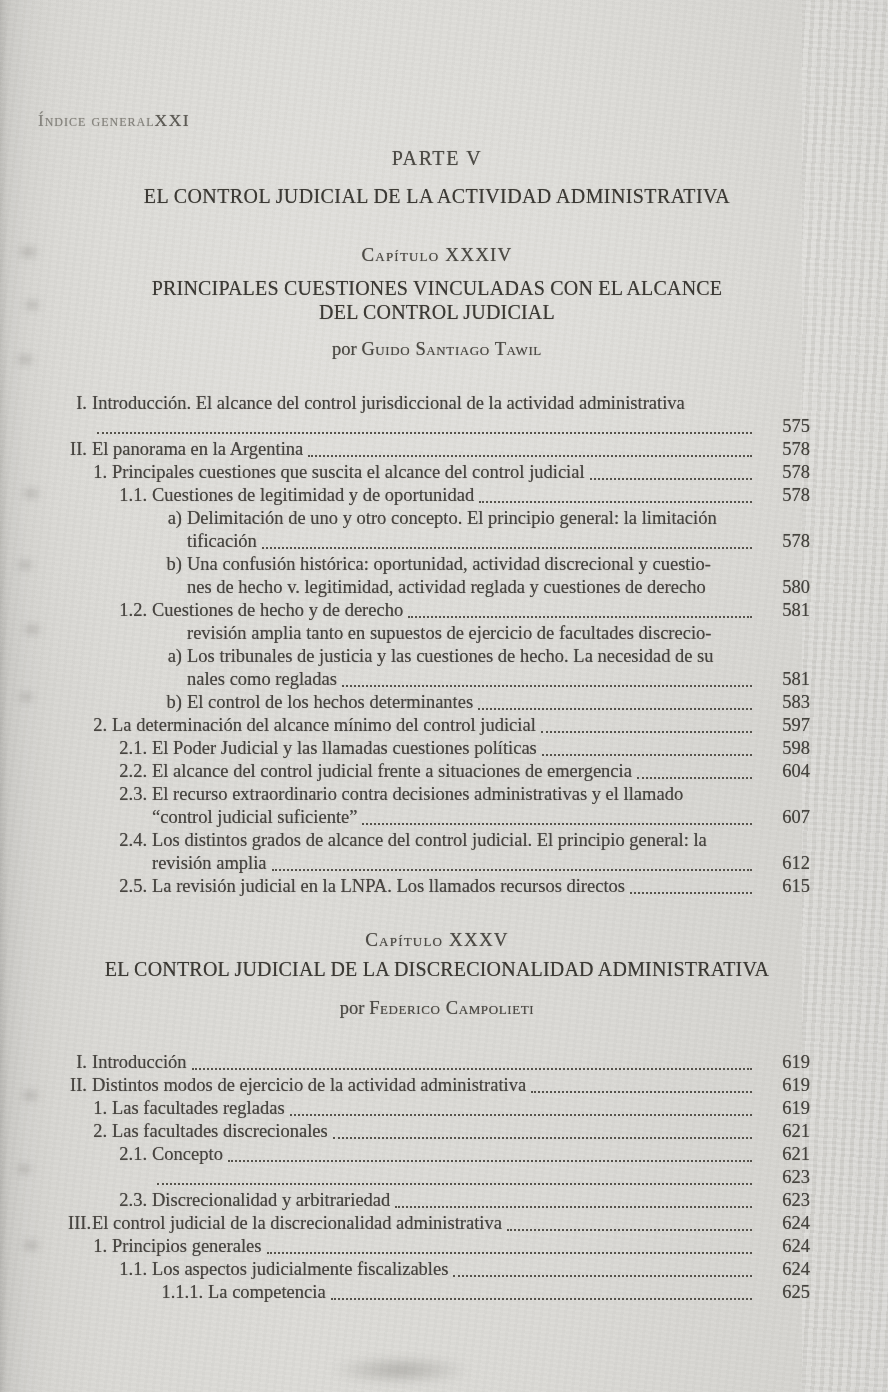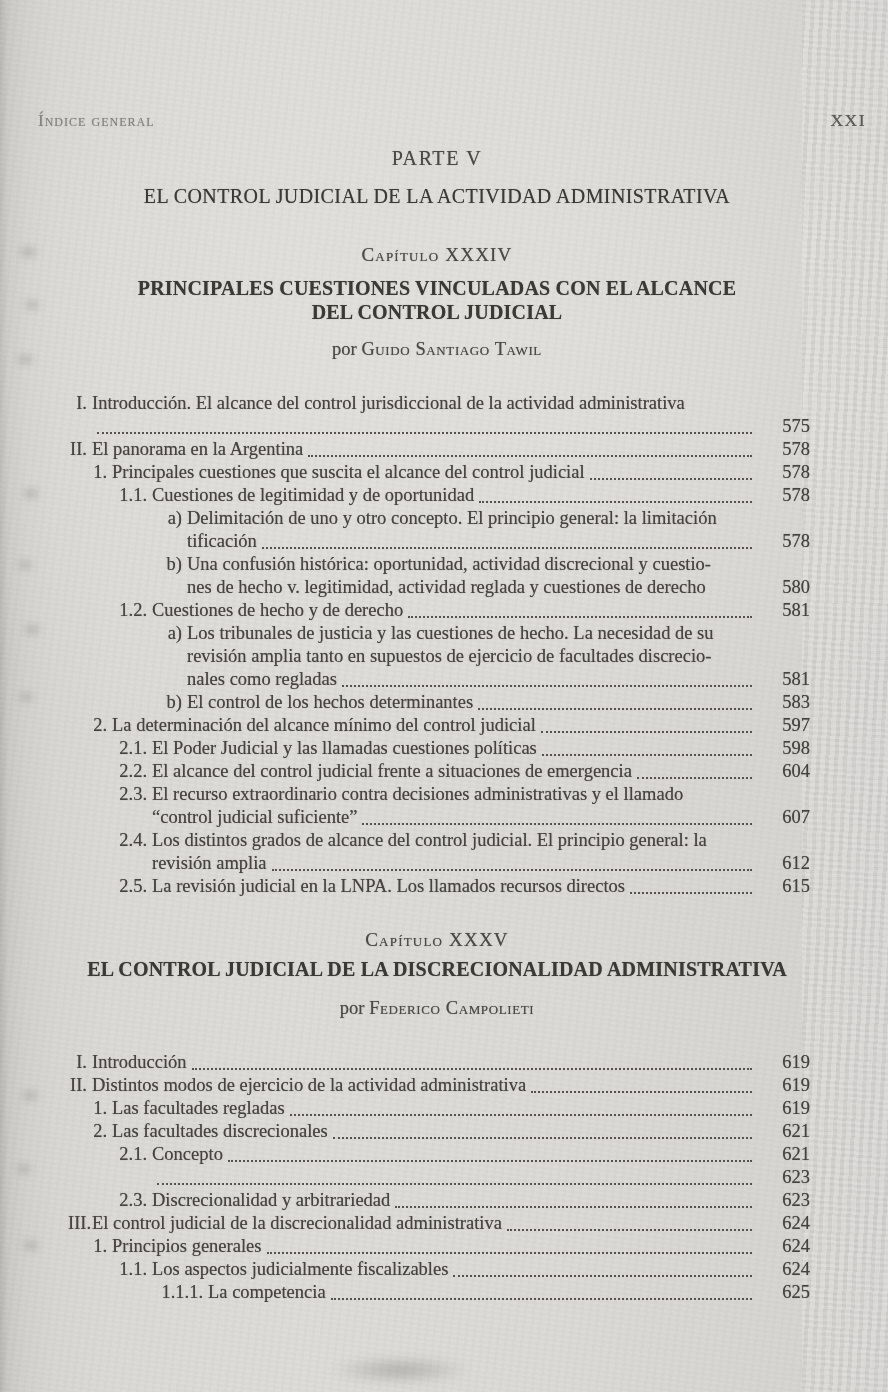--- a/index.html
+++ b/index.html
@@ -17,32 +17,32 @@
       repeating-linear-gradient(97deg, rgba(170,168,164,0.05) 0 3px, rgba(255,255,255,0.04) 3px 8px);}
   .mottle-right{position:absolute;top:0;bottom:0;right:0;width:86px;pointer-events:none;filter:blur(0.6px);background:
       repeating-linear-gradient(3deg, rgba(255,255,255,0.14) 0 3px, rgba(0,0,0,0) 3px 6px),
       repeating-linear-gradient(93deg, rgba(162,160,156,0.14) 0 4px, rgba(255,255,255,0.10) 4px 9px);}
   .blob{position:absolute;border-radius:50%;filter:blur(3px);pointer-events:none;
       background:radial-gradient(ellipse, rgba(150,148,144,0.55), rgba(150,148,144,0) 70%);}
   .smudge{position:absolute;left:330px;top:1356px;width:140px;height:28px;border-radius:50%;
       filter:blur(5px);pointer-events:none;
       background:radial-gradient(ellipse, rgba(106,104,99,0.38), rgba(106,104,99,0) 70%);}
 
-  .runhead{position:absolute;top:110px;left:38px;right:22px;display:flex;justify-content:space-between;align-items:baseline;}
+  .runhead{position:absolute;top:110px;left:38px;right:22px;display:flex;align-items:baseline;}
   .runhead .rh-left{font-variant:small-caps;letter-spacing:1px;font-size:17px;color:#85837d;text-shadow:0 0 1px rgba(133,131,125,0.6);}
   .runhead .rh-right{font-size:17.5px;letter-spacing:1.5px;color:#5d5b55;}
 
   .content{position:absolute;left:64px;top:0;width:746px;}
   .center{text-align:center;}
   .part-kicker{margin-top:147px;font-size:20px;letter-spacing:1.6px;color:#4c4a45;}
   .part-title{margin-top:14px;font-size:20px;font-weight:normal;letter-spacing:0.4px;line-height:24px;color:#3b3934;}
   .chap-kicker{font-variant:small-caps;font-size:19px;letter-spacing:1.2px;color:#4c4a45;line-height:22px;}
   .c34 .chap-kicker{margin-top:36px;}
   .c35 .chap-kicker{margin-top:31px;}
-  .chap-title{margin-top:11px;font-size:20px;font-weight:bold;letter-spacing:0.2px;line-height:23.5px;color:#3b3934;}
+  .chap-title{margin-top:11px;font-size:20px;font-weight:normal;letter-spacing:0.2px;line-height:23.5px;color:#3b3934;}
   .c35 .chap-title{margin-top:7px;}
   .author-line{margin-top:15px;font-size:18.5px;color:#4c4a45;}
   .c35 .author-line{margin-top:16px;}
   .author-line .sc{font-variant:small-caps;letter-spacing:0.6px;}
   .entries{margin-top:32px;font-size:18.5px;line-height:23px;}
   .c35 .entries{}
 
   .eline{padding-left:var(--p);white-space:nowrap;}
   .eline.last{display:flex;align-items:flex-end;}
   .num{display:inline-block;width:calc(var(--m) - 5px);margin-right:5px;margin-left:calc(0px - var(--m));text-align:right;}
@@ -143,25 +143,25 @@
             <span class="pagenum">580</span>
           </div>
 
   <div class="eline ind2 last">
     <span class="etext"><span class="num">1.2.</span>Cuestiones de hecho y de derecho</span>
   <span class="dots"></span>
             <span class="pagenum">581</span>
           </div>
 
   <div class="eline ind3">
+    <span class="etext">revisión amplia tanto en supuestos de ejercicio de facultades discrecio-</span>
+  </div>
+
+  <div class="eline ind3">
     <span class="etext"><span class="num">a)</span>Los tribunales de justicia y las cuestiones de hecho. La necesidad de su</span>
-  </div>
-
-  <div class="eline ind3">
-    <span class="etext">revisión amplia tanto en supuestos de ejercicio de facultades discrecio-</span>
   </div>
 
   <div class="eline ind3 last">
     <span class="etext">nales como regladas</span>
   <span class="dots"></span>
             <span class="pagenum">581</span>
           </div>
 
   <div class="eline ind3 last">
     <span class="etext"><span class="num">b)</span>El control de los hechos determinantes</span>

